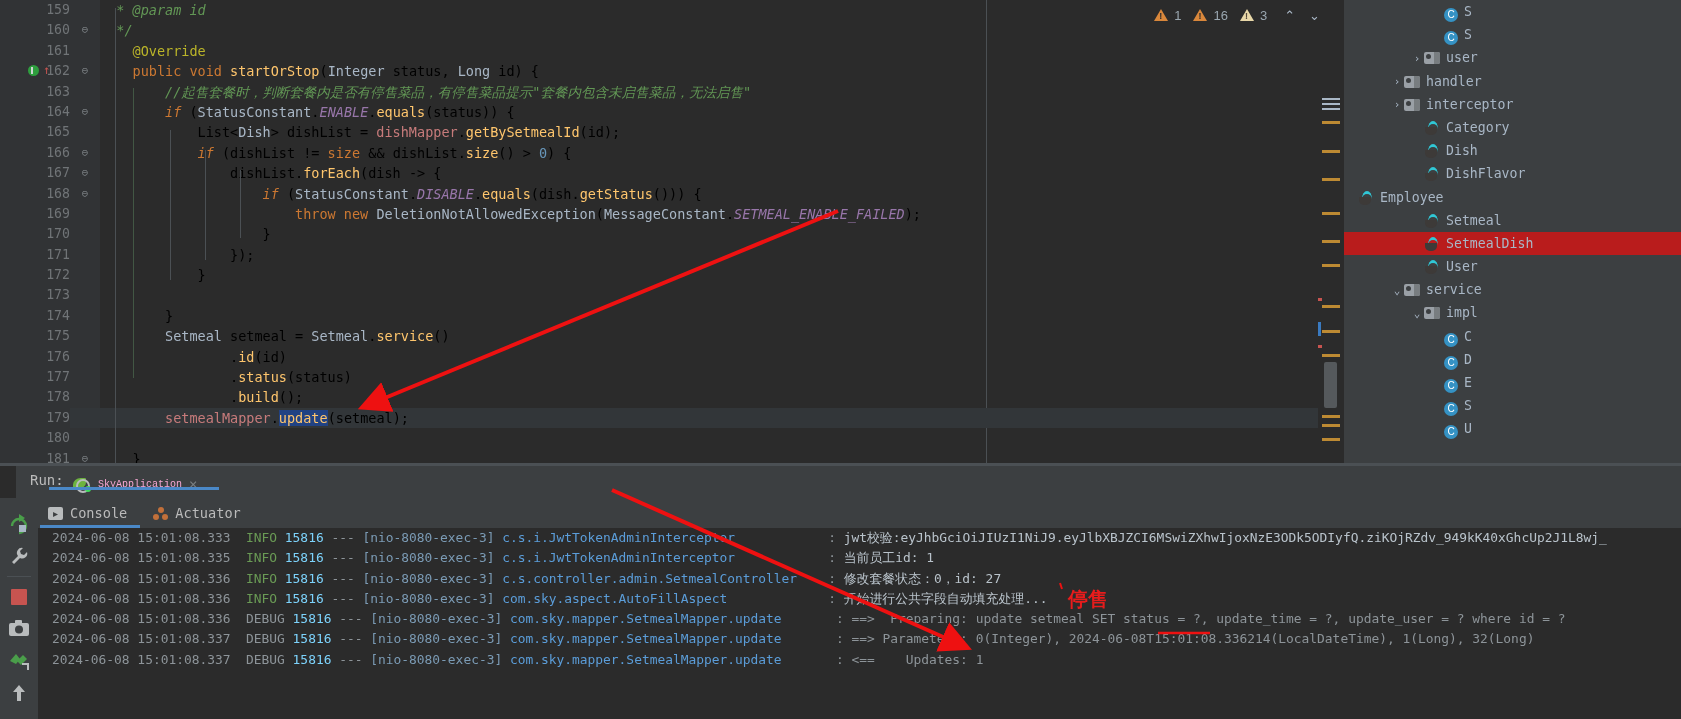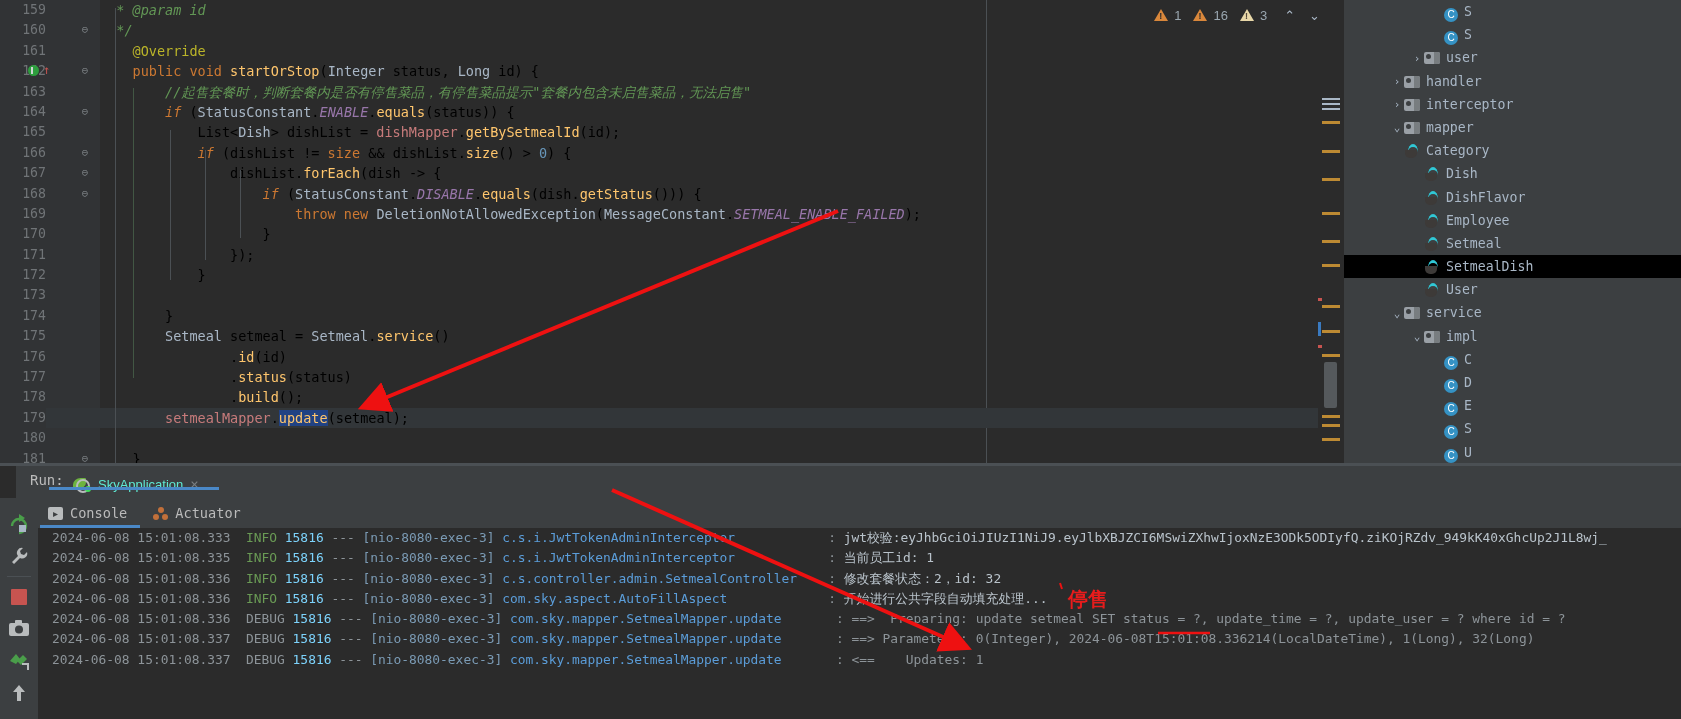--- a/index.html
+++ b/index.html
@@ -6,21 +6,21 @@
   body{width:1681px;height:719px;overflow:hidden;font-family:"DejaVu Sans Mono",monospace;}
   .ide{position:relative;width:1681px;height:719px;background:#2b2b2b;}
 
   
   .editor{position:absolute;left:0;top:0;width:1681px;height:466px;background:#2b2b2b;overflow:hidden;}
   .gutter{position:absolute;left:0;top:0;width:100px;height:466px;background:#313335;}
   .code-rows{position:absolute;left:0;top:0;width:1681px;height:466px;}
   .row{position:relative;height:20.4px;line-height:20.4px;white-space:pre;font-size:13.5px;font-family:"DejaVu Sans Mono",monospace;}
   .row.hl{background:#323639;}
   .row.hl .ln{background:#313335;}
-  .ln{position:absolute;left:0;top:0;width:46px;text-align:right;color:#707477;font-size:13.2px;}
+  .ln{position:absolute;left:0;top:0;width:46px;text-align:right;color:#707477;font-size:13.2px;padding-left:24px;}
   .fold{position:absolute;left:78px;top:0;width:14px;text-align:center;color:#787d80;font-size:11px;}
   .code{position:absolute;left:100px;top:0;}
   .bp{position:absolute;left:28px;top:4px;width:11px;height:11px;border-radius:50%;background:#2e9e3e;}
   .bp:after{content:"";position:absolute;left:3px;top:2px;width:2px;height:7px;background:#cfd3d4;}
   .arrowup{position:absolute;left:43px;top:2px;color:#c75450;font-size:12px;line-height:14px;}
 
   
   .k{color:#cc7832;font-style:italic;}         
   .kw{color:#cc7832;}
   .ann{color:#bbb529;}
@@ -50,39 +50,39 @@
   .warn-tri{display:inline-block;width:0;height:0;border-left:7px solid transparent;border-right:7px solid transparent;border-bottom:12px solid #d9873b;position:relative;}
   .warn-tri:after{content:"!";position:absolute;left:-2px;top:2px;font-size:9px;color:#2b2b2b;font-family:"Liberation Sans",sans-serif;font-weight:bold;}
   .warn-tri.pale{border-bottom-color:#e8d7a8;}
   .warn-tri.pale:after{color:#55493a;}
   .ic-num{margin:0 8px 0 2px;color:#9aa7b0;font-size:13px;}
   .chev{color:#a9b7c6;font-size:13px;padding:0 5px;cursor:default;}
 
   
   .tree{position:absolute;right:0;top:0;width:337px;height:466px;background:#3c3f41;overflow:hidden;}
   .tnode{position:relative;height:23.2px;line-height:23.2px;white-space:nowrap;font-size:13.2px;color:#a9b7c6;font-family:"DejaVu Sans Mono",monospace;}
-  .tnode.sel{background:#000000;}
+  .tnode.sel{background:#b91c1c;}
   .tw{display:inline-block;width:14px;text-align:center;color:#a9b7c6;font-size:11px;vertical-align:middle;}
   .folder{width:16px;height:12px;background:#9aa0a6;border-radius:2px 2px 2px 2px;position:relative;display:inline-block;vertical-align:-2px;margin-right:6px;}
   .folder:before{content:"";position:absolute;left:2px;top:2px;width:5px;height:5px;border-radius:50%;background:#3c3f41;}
   .folder:after{content:"";position:absolute;right:0;top:0;width:6px;height:12px;background:#787d80;border-radius:0 2px 2px 0;}
   .cicon{display:inline-block;width:14px;height:14px;border-radius:50%;background:#3592c4;color:#fff;font-size:10px;line-height:14px;text-align:center;vertical-align:-2px;margin-right:6px;font-family:"Liberation Sans",sans-serif;}
   .javaicon{display:inline-block;width:16px;height:14px;vertical-align:-3px;margin-right:6px;position:relative;}
   .javaicon .cup{position:absolute;left:1px;bottom:0;width:12px;height:8px;background:#3d3a38;border-radius:0 0 5px 5px;}
   .javaicon .steam{position:absolute;left:4px;top:0;width:10px;height:5px;border-top:3px solid #30c8d6;border-radius:50%/100% 100% 0 0;}
 
   
   .runbar{position:absolute;left:16px;top:466px;width:1681px;height:32px;background:#3c3f41;}
   .run-label{position:absolute;left:14px;top:6px;color:#bbbbbb;font-size:14px;font-family:"DejaVu Sans Mono",monospace;}
   .run-tab{position:absolute;left:57px;top:4px;height:28px;display:flex;align-items:center;gap:7px;}
   .spring-ic{width:18px;height:16px;position:relative;}
   .spring-ic .leaf{position:absolute;left:0;top:2px;width:13px;height:11px;background:#6db33f;border-radius:60% 10% 60% 10%;}
   .spring-ic .dot{position:absolute;right:0;bottom:0;width:6px;height:6px;border-radius:50%;background:#3ddc5b;}
   .spring-ic .ring{position:absolute;right:1px;top:3px;width:10px;height:10px;border-radius:50%;border:2px solid #b9bcbd;}
-  .run-tab .t{color:#5eead4;font-size:13px;font-family:Liberation Sans, sans-serif;}
+  .run-tab .t{color:#f9a8d4;font-size:10px;font-family:Liberation Mono, monospace;}
   .run-tab .x{color:#7a7f82;font-size:14px;}
   .tab-underline{position:absolute;left:49px;top:487px;width:170px;height:3px;background:#4a88c7;}
 
   .subbar{position:absolute;left:0;top:498px;width:1681px;height:30px;background:#3c3f41;}
   .sidebtns{position:absolute;left:0;top:498px;width:38px;height:221px;background:#3c3f41;}
   .sbtn{position:absolute;left:8px;width:22px;height:22px;}
 
   .tabrow{position:absolute;left:38px;top:498px;height:30px;display:flex;align-items:center;gap:26px;padding-left:10px;}
   .ctab{display:flex;align-items:center;gap:7px;color:#bbbbbb;font-size:13.6px;font-family:"DejaVu Sans Mono",monospace;}
   .consoleic{width:15px;height:13px;background:#b9bcbd;border-radius:2px;color:#3c3f41;font-size:10px;line-height:13px;text-align:center;font-family:"Liberation Sans",sans-serif;}
@@ -184,25 +184,24 @@
     <span class="chev">⌃</span>
     <span class="chev">⌄</span>
   </div>
 
   <div class="tree" id="tree">
       <div class="tnode" style="padding-left:86px"><span class="tw"></span><span class="cicon">C</span><span>S</span></div>
       <div class="tnode" style="padding-left:86px"><span class="tw"></span><span class="cicon">C</span><span>S</span></div>
       <div class="tnode" style="padding-left:66px"><span class="tw">›</span><span class="folder"></span><span>user</span></div>
       <div class="tnode" style="padding-left:46px"><span class="tw">›</span><span class="folder"></span><span>handler</span></div>
       <div class="tnode" style="padding-left:46px"><span class="tw">›</span><span class="folder"></span><span>interceptor</span></div>
-      <div class="tnode" style="padding-left:46px"><span class="tw">⌄</span><span class="folder"></span><span>mapper</span></div>
-      <div class="tnode" style="padding-left:46px"><span class="tw"></span><span class="javaicon"><span class="steam"></span><span class="cup"></span></span><span>Category</span></div>
+      <div class="tnode" style="padding-left:66px"><span class="tw"></span><span class="javaicon"><span class="steam"></span><span class="cup"></span></span><span>Category</span></div>
       <div class="tnode" style="padding-left:66px"><span class="tw"></span><span class="javaicon"><span class="steam"></span><span class="cup"></span></span><span>Dish</span></div>
       <div class="tnode" style="padding-left:66px"><span class="tw"></span><span class="javaicon"><span class="steam"></span><span class="cup"></span></span><span>DishFlavor</span></div>
-      <div class="tnode" style="padding-left:66px"><span class="tw"></span><span class="javaicon"><span class="steam"></span><span class="cup"></span></span><span>Employee</span></div>
+      <div class="tnode" style=""><span class="tw"></span><span class="javaicon"><span class="steam"></span><span class="cup"></span></span><span>Employee</span></div>
       <div class="tnode" style="padding-left:66px"><span class="tw"></span><span class="javaicon"><span class="steam"></span><span class="cup"></span></span><span>Setmeal</span></div>
       <div class="tnode sel" style="padding-left:66px"><span class="tw"></span><span class="javaicon"><span class="steam"></span><span class="cup"></span></span><span>SetmealDish</span></div>
       <div class="tnode" style="padding-left:66px"><span class="tw"></span><span class="javaicon"><span class="steam"></span><span class="cup"></span></span><span>User</span></div>
       <div class="tnode" style="padding-left:46px"><span class="tw">⌄</span><span class="folder"></span><span>service</span></div>
       <div class="tnode" style="padding-left:66px"><span class="tw">⌄</span><span class="folder"></span><span>impl</span></div>
       <div class="tnode" style="padding-left:86px"><span class="tw"></span><span class="cicon">C</span><span>C</span></div>
       <div class="tnode" style="padding-left:86px"><span class="tw"></span><span class="cicon">C</span><span>D</span></div>
       <div class="tnode" style="padding-left:86px"><span class="tw"></span><span class="cicon">C</span><span>E</span></div>
       <div class="tnode" style="padding-left:86px"><span class="tw"></span><span class="cicon">C</span><span>S</span></div>
       <div class="tnode" style="padding-left:86px"><span class="tw"></span><span class="cicon">C</span><span>U</span></div>
@@ -271,21 +270,21 @@
           <span style="left:9px;top:7px;"></span>
       </span>
       <span>Actuator</span>
     </div>
   </div>
   <div class="ctab-underline"></div>
 
   <div class="console" id="console">
       <div class="logrow"><span class="lg-date">2024-06-08 15:01:08.333</span>  <span class="lg-info">INFO</span> <span class="lg-pid">15816</span> <span class="lg-dash">---</span> <span class="lg-thr">[nio-8080-exec-3]</span> <span class="lg-cls">c.s.i.JwtTokenAdminInterceptor           </span><span class="lg-dim"> : </span><span class="lg-msg">jwt校验:eyJhbGciOiJIUzI1NiJ9.eyJlbXBJZCI6MSwiZXhwIjoxNzE3ODk5ODIyfQ.ziKOjRZdv_949kK40xGhcUp2J1L8wj_</span></div>
       <div class="logrow"><span class="lg-date">2024-06-08 15:01:08.335</span>  <span class="lg-info">INFO</span> <span class="lg-pid">15816</span> <span class="lg-dash">---</span> <span class="lg-thr">[nio-8080-exec-3]</span> <span class="lg-cls">c.s.i.JwtTokenAdminInterceptor           </span><span class="lg-dim"> : </span><span class="lg-msg">当前员工id: 1</span></div>
-      <div class="logrow"><span class="lg-date">2024-06-08 15:01:08.336</span>  <span class="lg-info">INFO</span> <span class="lg-pid">15816</span> <span class="lg-dash">---</span> <span class="lg-thr">[nio-8080-exec-3]</span> <span class="lg-cls">c.s.controller.admin.SetmealController   </span><span class="lg-dim"> : </span><span class="lg-msg">修改套餐状态：2，id: 32</span></div>
+      <div class="logrow"><span class="lg-date">2024-06-08 15:01:08.336</span>  <span class="lg-info">INFO</span> <span class="lg-pid">15816</span> <span class="lg-dash">---</span> <span class="lg-thr">[nio-8080-exec-3]</span> <span class="lg-cls">c.s.controller.admin.SetmealController   </span><span class="lg-dim"> : </span><span class="lg-msg">修改套餐状态：0，id: 27</span></div>
       <div class="logrow"><span class="lg-date">2024-06-08 15:01:08.336</span>  <span class="lg-info">INFO</span> <span class="lg-pid">15816</span> <span class="lg-dash">---</span> <span class="lg-thr">[nio-8080-exec-3]</span> <span class="lg-cls">com.sky.aspect.AutoFillAspect            </span><span class="lg-dim"> : </span><span class="lg-msg">开始进行公共字段自动填充处理...</span></div>
       <div class="logrow"><span class="lg-date">2024-06-08 15:01:08.336</span>  <span class="lg-debug">DEBUG</span> <span class="lg-pid">15816</span> <span class="lg-dash">---</span> <span class="lg-thr">[nio-8080-exec-3]</span> <span class="lg-cls">com.sky.mapper.SetmealMapper.update      </span><span class="lg-dim"> : </span><span class="lg-dim">==&gt;  Preparing: update setmeal SET status = ?, update_time = ?, update_user = ? where id = ?</span></div>
       <div class="logrow"><span class="lg-date">2024-06-08 15:01:08.337</span>  <span class="lg-debug">DEBUG</span> <span class="lg-pid">15816</span> <span class="lg-dash">---</span> <span class="lg-thr">[nio-8080-exec-3]</span> <span class="lg-cls">com.sky.mapper.SetmealMapper.update      </span><span class="lg-dim"> : </span><span class="lg-dim">==&gt; Parameters: 0(Integer), 2024-06-08T15:01:08.336214(LocalDateTime), 1(Long), 32(Long)</span></div>
       <div class="logrow"><span class="lg-date">2024-06-08 15:01:08.337</span>  <span class="lg-debug">DEBUG</span> <span class="lg-pid">15816</span> <span class="lg-dash">---</span> <span class="lg-thr">[nio-8080-exec-3]</span> <span class="lg-cls">com.sky.mapper.SetmealMapper.update      </span><span class="lg-dim"> : </span><span class="lg-dim">&lt;==    Updates: 1</span></div>
     </div>
 
   <svg class="anno">
     <defs>
       <marker id="ah" markerWidth="8" markerHeight="8" refX="2" refY="4" orient="auto">
         <path d="M0,0 L8,4 L0,8 Z" fill="#ee1111"></path>

